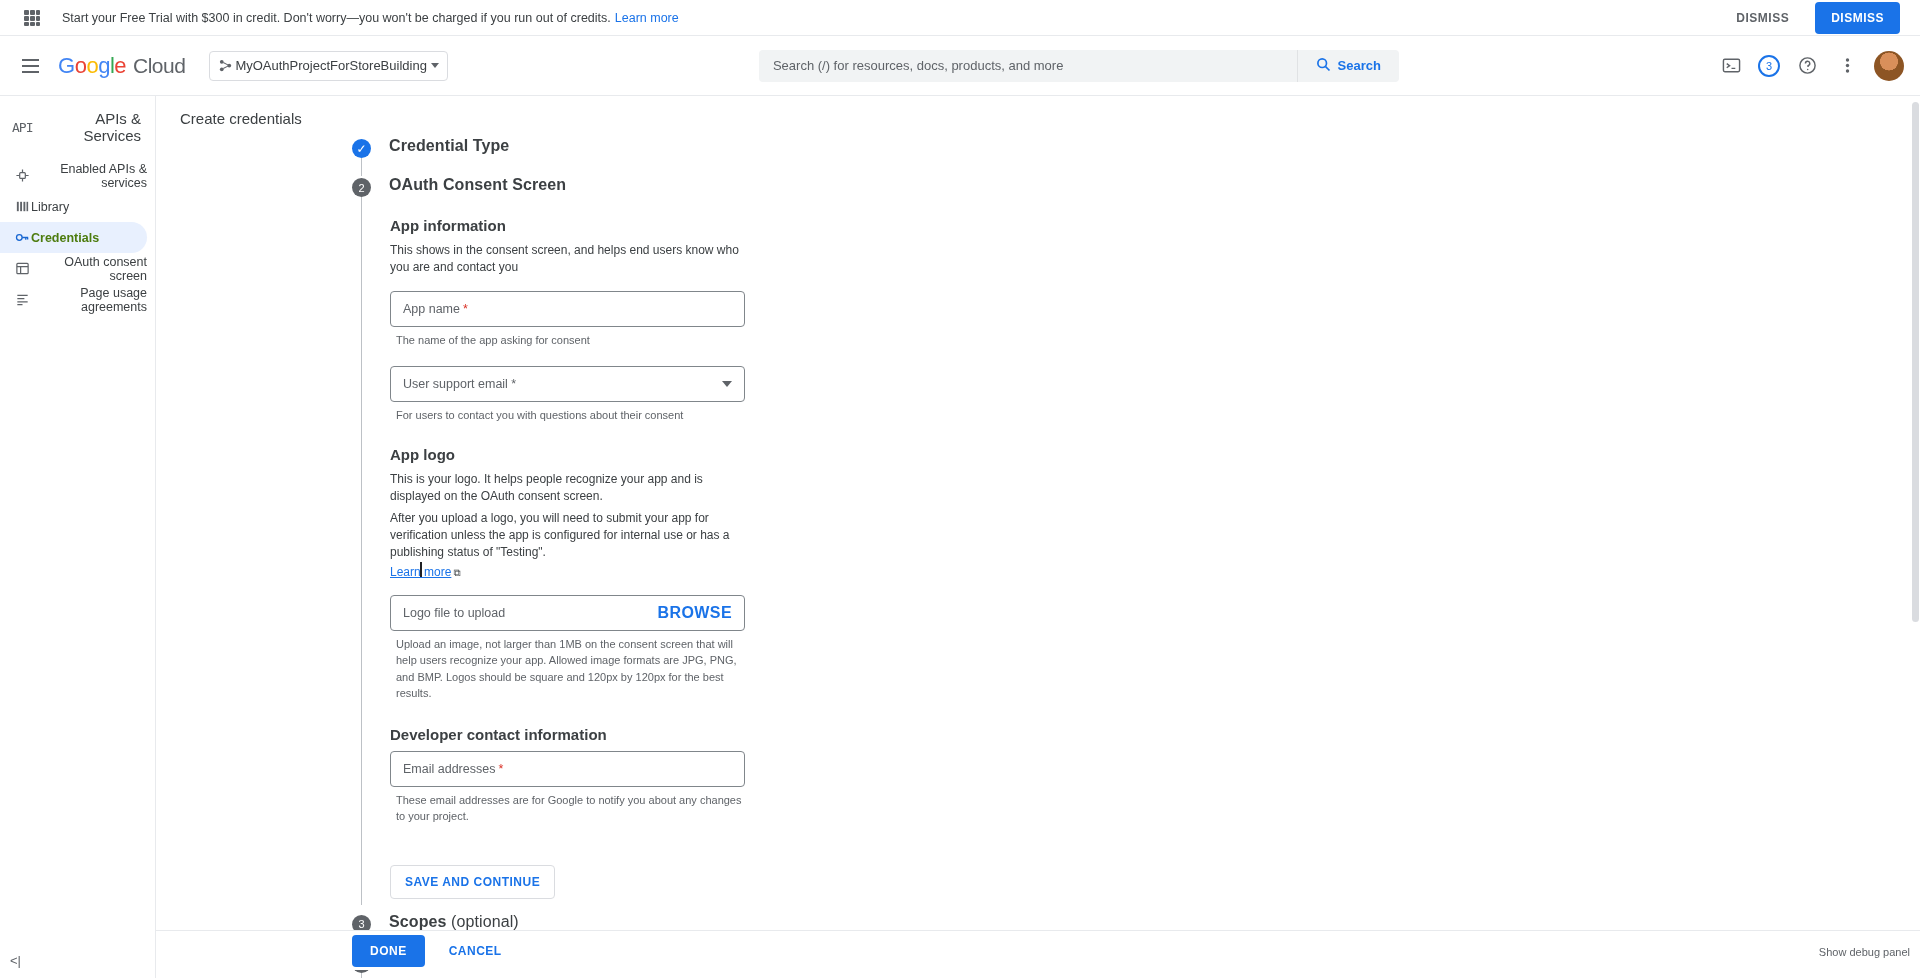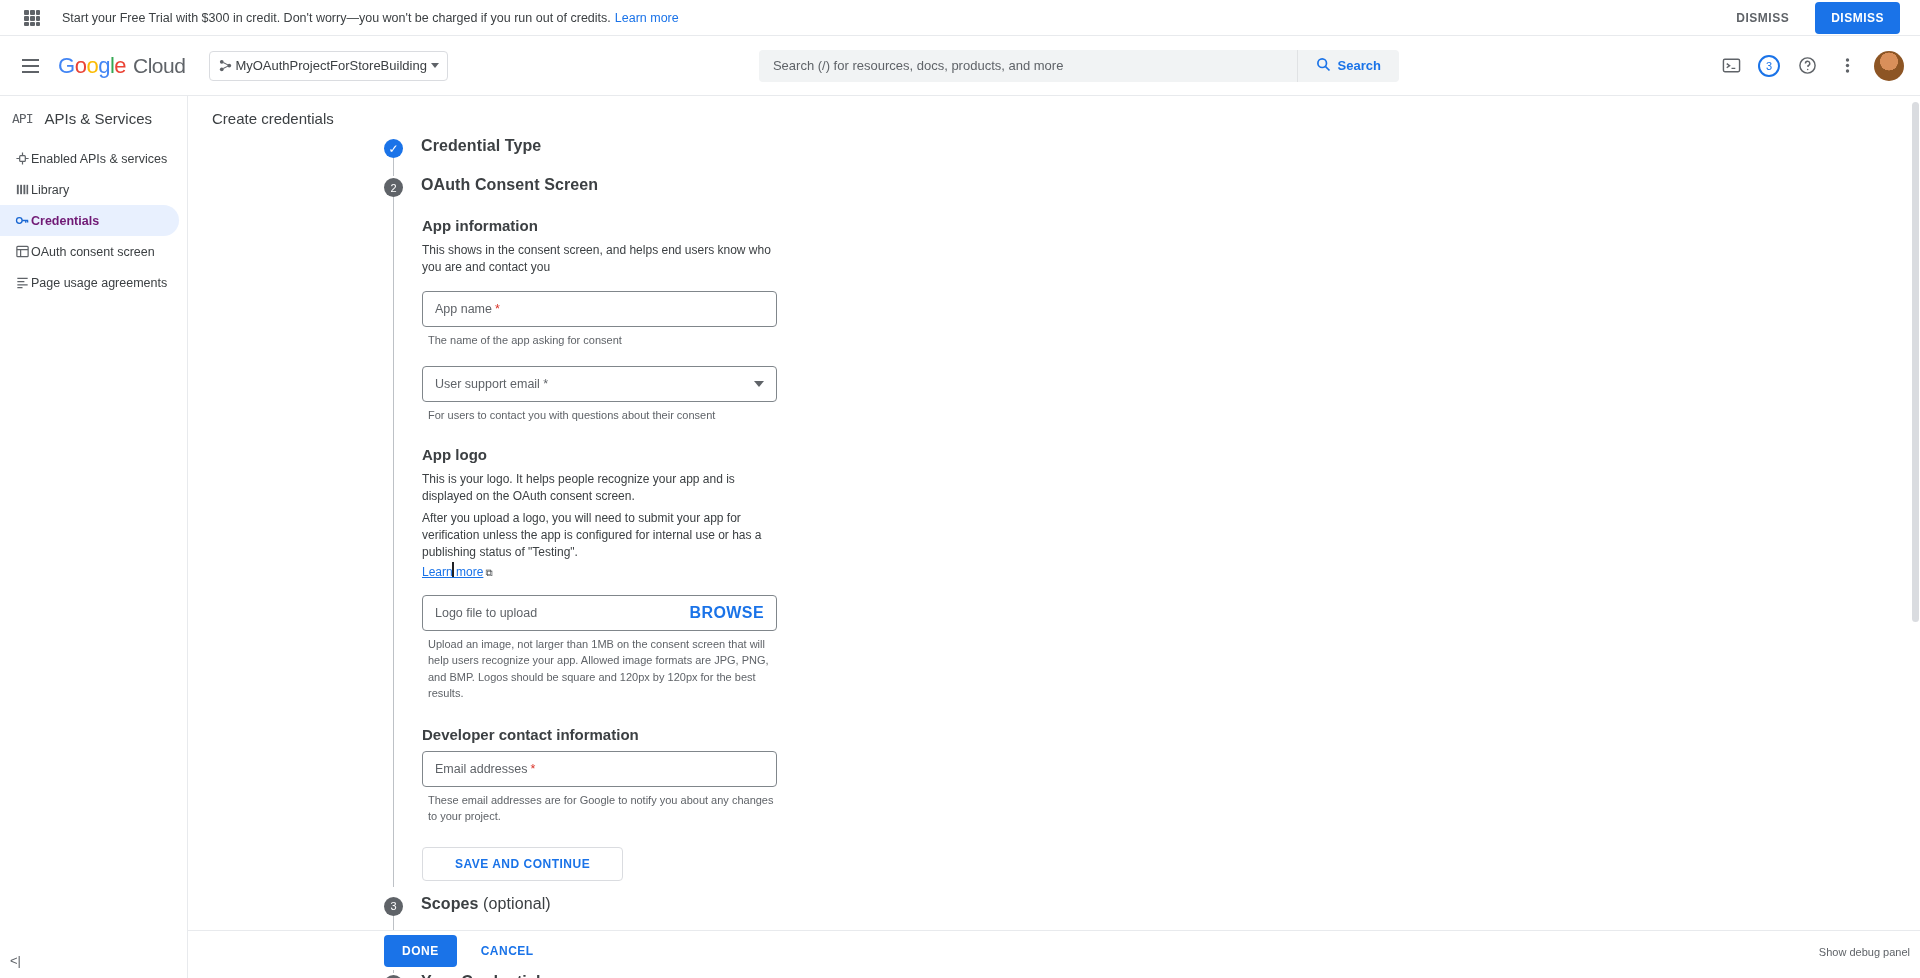--- a/index.html
+++ b/index.html
@@ -204,21 +204,21 @@
   }
 
   
   .page {
     display: flex;
     height: calc(978px - 36px - 60px);
   }
 
   
   .sidebar {
-    width: 188px;
+    width: 156px;
     background: #fff;
     border-right: 1px solid #e8eaed;
     flex-shrink: 0;
     position: relative;
     text-align: right;
   }
   .sidebar-title {
     display: flex;
     align-items: center;
     gap: 12px;
@@ -246,21 +246,21 @@
     margin-right: 8px;
   }
   .nav-item .ni-icon {
     width: 17px; height: 17px;
     display: flex; align-items: center; justify-content: center;
     color: #5f6368;
     flex-shrink: 0;
   }
   .nav-item.active {
     background: #e8f0fe;
-    color: #701a75;
+    color: #4d7c0f;
     font-weight: bold;
   }
   .nav-item.active .ni-icon { color: #1967d2; }
 
   .collapse-btn {
     position: absolute;
     left: 10px;
     bottom: 10px;
     color: #5f6368;
     font-size: 13px;
@@ -387,30 +387,30 @@
   }
   .learn-link {
     color: #1a73e8;
     font-size: 12px;
     text-decoration: underline;
     cursor: pointer;
   }
   .ext-icon { font-size: 10px; margin-left: 2px; }
 
   .btn-outline {
-    margin-top: 18px;
+    margin-top: 36px;
     display: inline-block;
     border: 1px solid #dadce0;
     border-radius: 4px;
     color: #1a73e8;
     background: #fff;
     font-size: 12px;
     font-weight: bold;
     letter-spacing: .5px;
-    padding: 9px 32px;
+    padding: 9px 14px;
     cursor: pointer;
     font-family: "Liberation Sans", sans-serif;
   }
 
   
   .footer {
     position: absolute;
     left: 0; right: 0; bottom: 8px;
     height: 40px;
     background: #fff;

